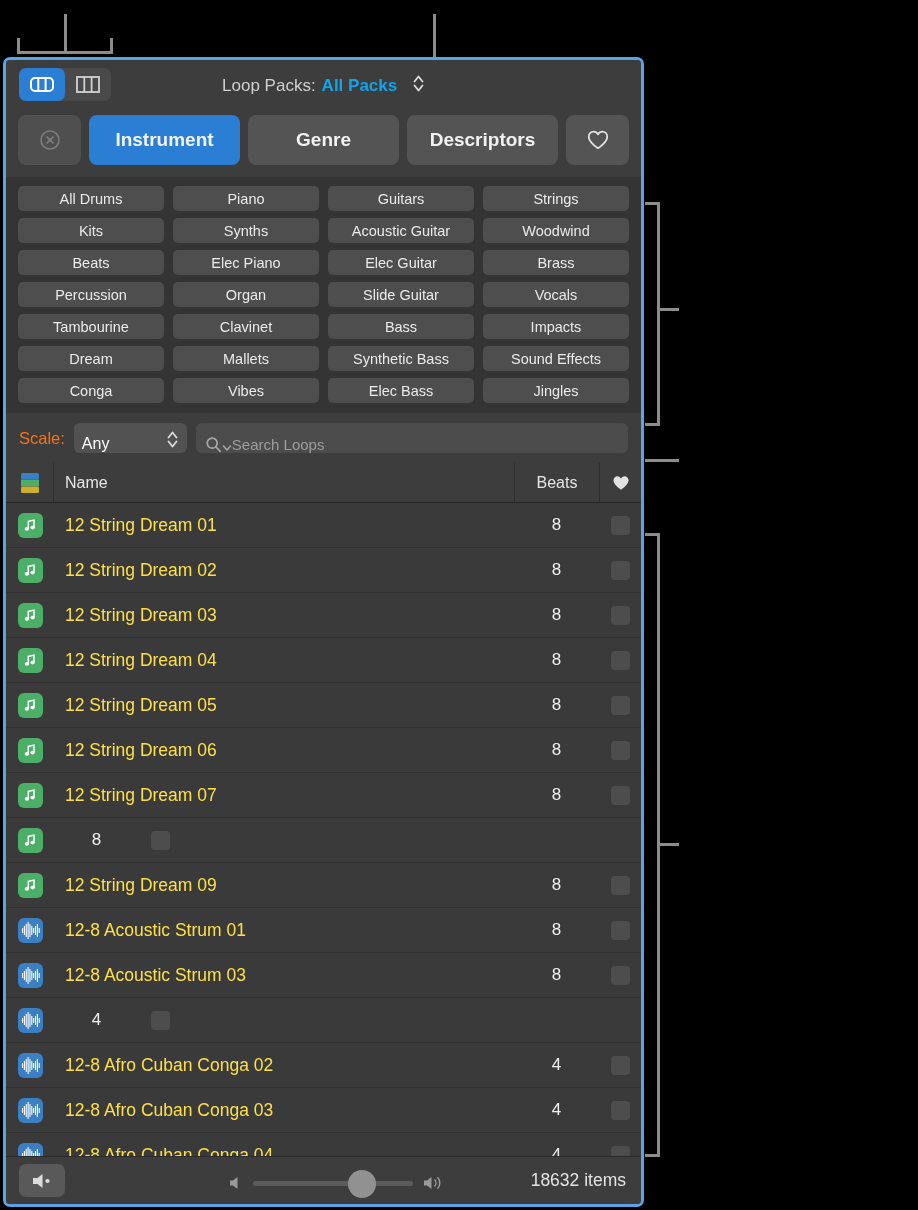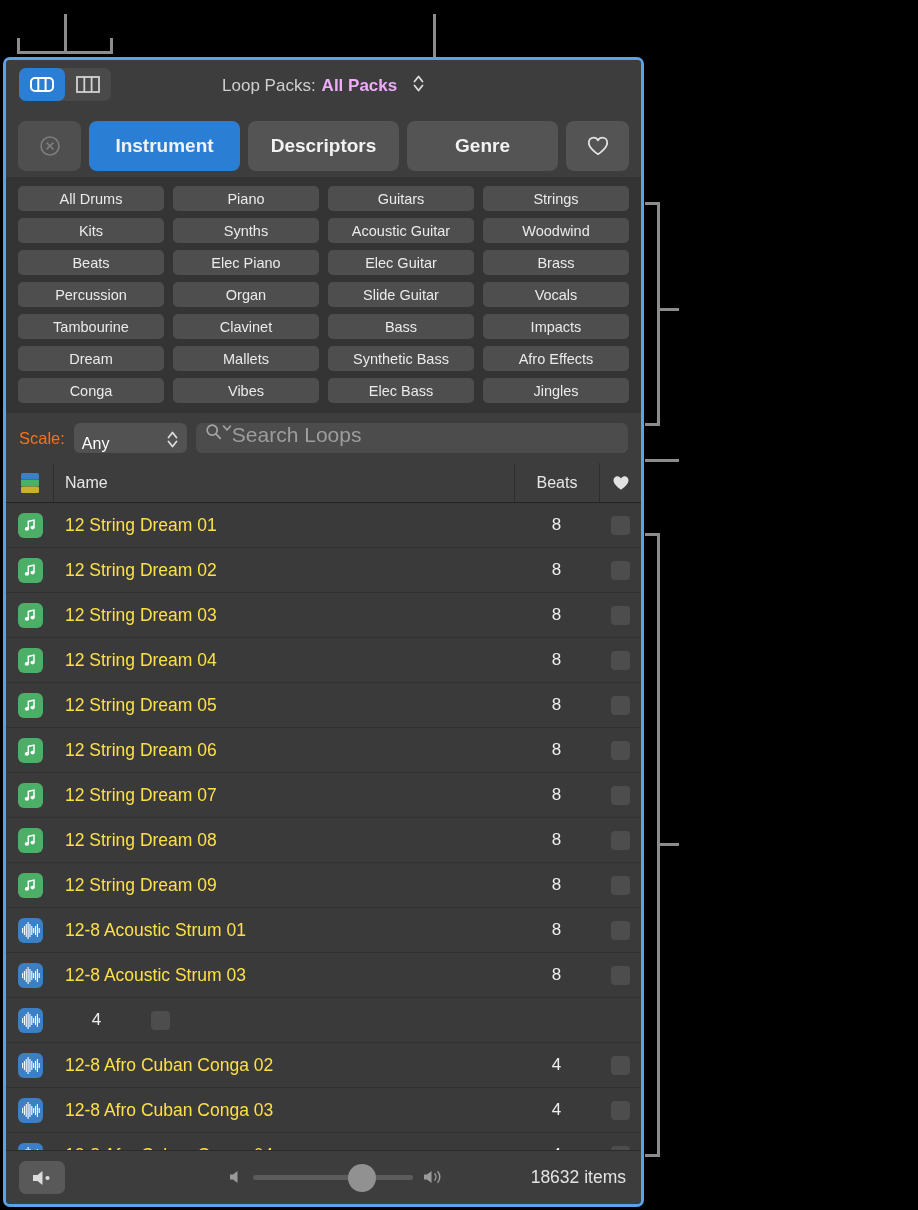--- a/index.html
+++ b/index.html
@@ -38,27 +38,27 @@
   .vt-btn {
     width:46px; height:33px; border-radius:7px;
     display:flex; align-items:center; justify-content:center;
   }
   .vt-btn.active { background:#2a7fd4; }
   .loop-packs {
     position:absolute; left:0; right:0; top:14px;
     text-align:center; color:#d8d8d8; font-size:17px;
   }
   .loop-packs .lbl { color:#cfcfcf; }
-  .loop-packs .val { color:#f0abfc; font-weight:bold; margin-left:6px; }
+  .loop-packs .val { color:#0ea5e9; font-weight:bold; margin-left:6px; }
   .stepper { display:inline-block; margin-left:10px; vertical-align:-2px; }
 
   
   .filterrow {
     height:62px; flex:none;
-    display:flex; align-items:center; gap:8px;
+    display:flex; align-items:flex-start; gap:8px;
     padding:0 12px;
     background:#3d3d3d;
   }
   .fbtn {
     height:50px; border-radius:8px; background:#545454;
     color:#f2f2f2; font-size:19px; font-weight:bold;
     display:flex; align-items:center; justify-content:center;
   }
   .fbtn.clear { width:63px; background:#4f4f4f; }
   .fbtn.sel { background:#2a7fd4; }
@@ -87,22 +87,22 @@
   }
   .scalelabel { color:#f97316; font-size:16.5px; }
   .scalesel {
     width:113px; height:30px; border-radius:6px; background:#525252;
     display:flex; align-items:flex-end; padding:0 8px;
     color:#ffffff; font-size:16px; position:relative;
   }
   .scalesel .stepper { position:absolute; right:8px; margin:0; }
   .searchbox {
     flex:1; height:30px; border-radius:6px; background:#4c4c4c;
-    display:flex; align-items:flex-start; padding:0 9px;
-    color:#9d9d9d; font-size:21px;
+    display:flex; align-items:flex-end; padding:0 9px;
+    color:#9d9d9d; font-size:15px;
   }
 
   
   .listhead {
     height:40px; flex:none; display:flex; align-items:stretch;
     background:#3d3d3d; border-bottom:1px solid #242424;
     color:#e6e6e6; font-size:16px;
   }
   .lh-icon { width:48px; display:flex; align-items:center; justify-content:center;
              border-right:1px solid #2e2e2e; }
@@ -124,21 +124,21 @@
   .r-fav { width:42px; display:flex; align-items:center; justify-content:center; }
   .favbox { width:19px; height:19px; border-radius:4px; background:#4d4d4d; }
 
   .badge { width:25px; height:25px; border-radius:6px;
            display:flex; align-items:center; justify-content:center; }
   .badge.midi { background:#4caf67; }
   .badge.audio { background:#3b7fc4; }
 
   
   .bottombar {
-    height:54px; flex:none; position:relative;
+    height:48px; flex:none; position:relative;
     display:flex; align-items:center;
     background:#3d3d3d; border-top:1px solid #2b2b2b;
   }
   .playbtn {
     margin-left:13px; width:46px; height:33px; border-radius:7px;
     background:#595959; display:flex; align-items:center; justify-content:center;
   }
   .volwrap {
     position:absolute; left:222px; top:16px;
     display:flex; align-items:center; gap:9px;
@@ -206,22 +206,22 @@
 
     <div class="filterrow">
       <div class="fbtn clear">
         <svg width="22" height="22" viewBox="0 0 22 22">
           <circle cx="11" cy="11" r="9" fill="none" stroke="#7d7d7d" stroke-width="1.6"></circle>
           <line x1="7.6" y1="7.6" x2="14.4" y2="14.4" stroke="#7d7d7d" stroke-width="1.6"></line>
           <line x1="14.4" y1="7.6" x2="7.6" y2="14.4" stroke="#7d7d7d" stroke-width="1.6"></line>
         </svg>
       </div>
       <div class="fbtn wide sel">Instrument</div>
+      <div class="fbtn wide">Genre</div>
       <div class="fbtn wide">Descriptors</div>
-      <div class="fbtn wide">Genre</div>
       <div class="fbtn heart">
         <svg width="24" height="22" viewBox="0 0 24 22">
           <path d="M12 19.2 C12 19.2 2.8 13.4 2.8 7.7 C2.8 4.6 5.1 2.6 7.6 2.6 C9.6 2.6 11.2 3.9 12 5.4 C12.8 3.9 14.4 2.6 16.4 2.6 C18.9 2.6 21.2 4.6 21.2 7.7 C21.2 13.4 12 19.2 12 19.2 Z" fill="none" stroke="#e2e2e2" stroke-width="1.8" stroke-linejoin="round"></path>
         </svg>
       </div>
     </div>
 
     <div class="gridwrap">
       <div class="kgrid">
         <div class="kbtn">All Drums</div>
@@ -240,21 +240,21 @@
         <div class="kbtn">Organ</div>
         <div class="kbtn">Slide Guitar</div>
         <div class="kbtn">Vocals</div>
         <div class="kbtn">Tambourine</div>
         <div class="kbtn">Clavinet</div>
         <div class="kbtn">Bass</div>
         <div class="kbtn">Impacts</div>
         <div class="kbtn">Dream</div>
         <div class="kbtn">Mallets</div>
         <div class="kbtn">Synthetic Bass</div>
-        <div class="kbtn">Afro Effects</div>
+        <div class="kbtn">Sound Effects</div>
         <div class="kbtn">Conga</div>
         <div class="kbtn">Vibes</div>
         <div class="kbtn">Elec Bass</div>
         <div class="kbtn">Jingles</div>
       </div>
     </div>
 
     <div class="scalerow">
       <span class="scalelabel">Scale:</span>
       <div class="scalesel">
@@ -411,21 +411,20 @@
         <div class="row">
           <div class="r-icon">
             <span class="badge midi">
               <svg width="15" height="15" viewBox="0 0 15 15">
                 <path d="M5.3 10.6 V3.4 L11 2.1 V9.3" fill="none" stroke="#fff" stroke-width="1.5"></path>
                 <ellipse cx="3.9" cy="10.9" rx="2.2" ry="1.8" fill="#fff"></ellipse>
                 <ellipse cx="9.6" cy="9.6" rx="2.2" ry="1.8" fill="#fff"></ellipse>
               </svg>
             </span>
           </div>
-          <div class="r-name">12 String Dream 08</div>
           <div class="r-beats">8</div>
           <div class="r-fav">
             <span class="favbox"></span>
           </div>
         </div>
         <div class="row">
           <div class="r-icon">
             <span class="badge midi">
               <svg width="15" height="15" viewBox="0 0 15 15">
                 <path d="M5.3 10.6 V3.4 L11 2.1 V9.3" fill="none" stroke="#fff" stroke-width="1.5"></path>

